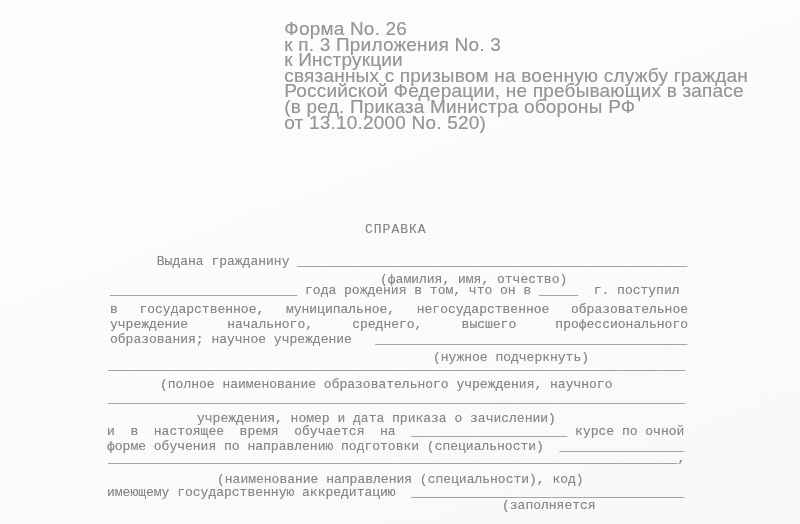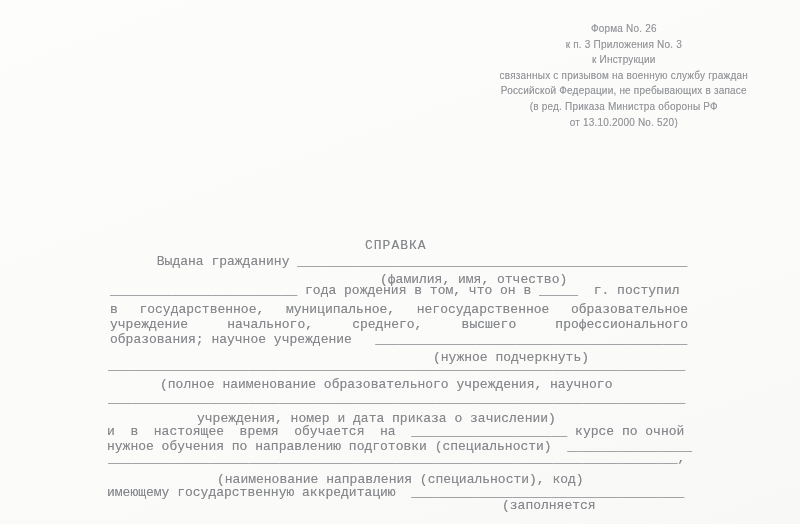--- a/index.html
+++ b/index.html
@@ -5,23 +5,23 @@
   html,body { margin:0; padding:0; background:#e9e9e7; }
   .paper {
     position:relative; width:800px; height:524px;
     background:linear-gradient(160deg,#fdfdfc 0%,#fbfbfa 55%,#f8f8f6 100%);
     overflow:hidden;
     font-family:"Liberation Mono", monospace;
     font-size:13px; color:#85878c;
   }
   .hdr {
     position:absolute; top:21px; right:52px;
-    text-align:center;
+    text-align:left;
     font-family:"Liberation Sans", sans-serif;
-    font-size:10px; line-height:15.6px;
+    font-size:19px; line-height:15.6px;
     color:#94969b; letter-spacing:0.2px;
     text-shadow:0 0 0.6px rgba(148,150,155,0.55);
   }
   .bl {
     position:absolute; white-space:pre; line-height:14px;
     text-shadow:0 0 0.6px rgba(133,135,140,0.5);
   }
   .title { letter-spacing:1px; }
   .j {
     white-space:normal; width:578px;
@@ -36,21 +36,21 @@
   <div class="hdr">
     <div>Форма No. 26</div>
     <div>к п. 3 Приложения No. 3</div>
     <div>к Инструкции</div>
     <div>связанных с призывом на военную службу граждан</div>
     <div>Российской Федерации, не пребывающих в запасе</div>
     <div>(в ред. Приказа Министра обороны РФ</div>
     <div>от 13.10.2000 No. 520)</div>
   </div>
 
-  <div class="bl title" style="left:365px; top:239px;">СПРАВКА</div>
+  <div class="bl title" style="left:365px; top:223px;">СПРАВКА</div>
 
   <div class="bl" style="left:110px; top:255px;">      Выдана гражданину __________________________________________________</div>
 
   <div class="bl" style="left:380px; top:273px;">(фамилия, имя, отчество)</div>
 
   <div class="bl" style="left:110px; top:284px;">________________________ года рождения в том, что он в _____  г. поступил</div>
 
   <div class="bl j" style="left:110px; top:303px;">в государственное, муниципальное, негосударственное образовательное</div>
 
   <div class="bl j" style="left:110px; top:318px;">учреждение начального, среднего, высшего профессионального</div>
@@ -62,21 +62,21 @@
   <div class="bl" style="left:108px; top:359px;">__________________________________________________________________________</div>
 
   <div class="bl" style="left:122px; top:378px;margin-left:38px;">(полное наименование образовательного учреждения, научного</div>
 
   <div class="bl" style="left:108px; top:392px;">__________________________________________________________________________</div>
 
   <div class="bl" style="left:197px; top:412px;">учреждения, номер и дата приказа о зачислении)</div>
 
   <div class="bl" style="left:107px; top:425px;">и  в  настоящее  время  обучается  на  ____________________ курсе по очной</div>
 
-  <div class="bl" style="left:107px; top:440px;">нужное обучения по направлению подготовки (специальности)  ________________</div>
+  <div class="bl" style="left:107px; top:440px;">форме обучения по направлению подготовки (специальности)  ________________</div>
 
   <div class="bl" style="left:108px; top:452px;">_________________________________________________________________________,</div>
 
   <div class="bl" style="left:217px; top:473px;">(наименование направления (специальности), код)</div>
 
   <div class="bl" style="left:107px; top:486px;">имеющему государственную аккредитацию  ___________________________________</div>
 
   <div class="bl" style="left:502px; top:499px;">(заполняется</div>
 
 </div>

